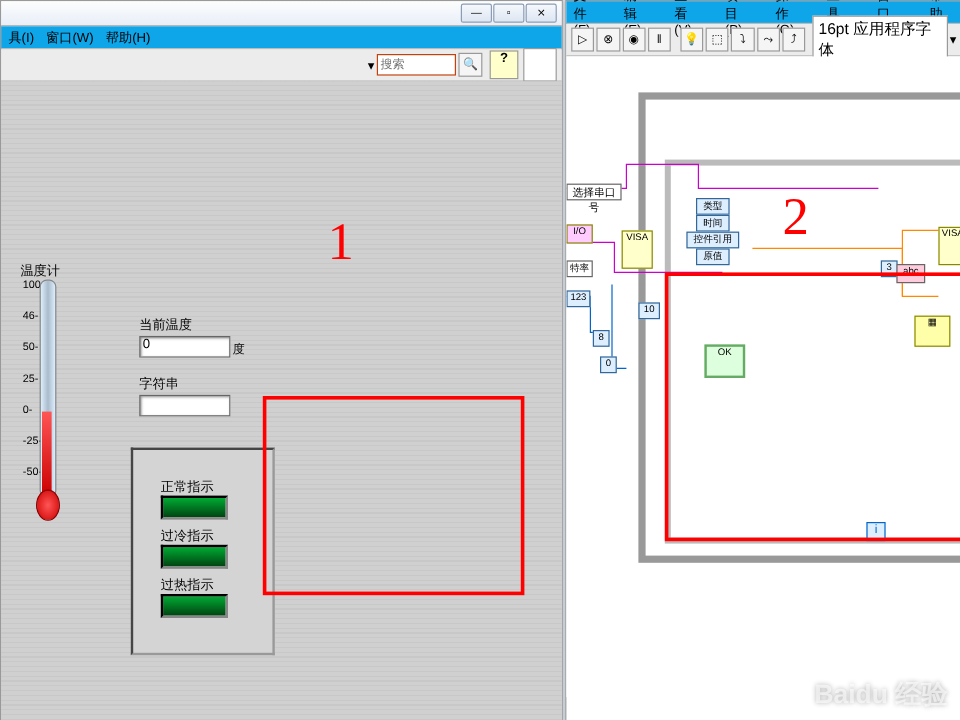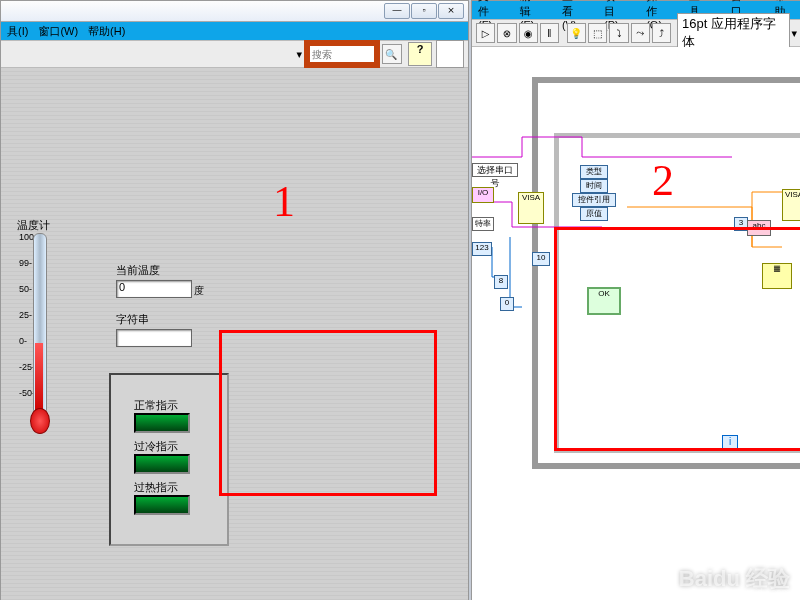--- a/index.html
+++ b/index.html
@@ -7,21 +7,21 @@
 .left{left:0;top:0;width:467px;height:600px;background:#e6e6e6}
 .right{left:471px;top:0;width:329px;height:600px}
 .titlebar{height:20px;background:linear-gradient(#fdfdfd,#e8eef8);border-bottom:1px solid #aaa;display:flex;align-items:center;padding:0 4px;font-size:11px}
 .winctl{margin-left:auto;display:flex;gap:1px}
 .wbtn{width:24px;height:14px;border:1px solid #8a9db5;background:linear-gradient(#f5f8fc,#dde6f2);text-align:center;font-size:9px;line-height:12px;cursor:pointer;border-radius:2px}
 .menu{height:18px;border-bottom:1px solid #bbb;display:flex;align-items:center;padding:0 6px;font-size:11px;gap:10px;background:#0ea5e9}
 .menu span{cursor:pointer}
 .toolbar{height:26px;border-bottom:1px solid #bbb;display:flex;align-items:center;padding:0 4px;gap:2px;background:#ececec}
 .tbtn{width:18px;height:18px;border:1px solid #999;background:#f5f5f5;cursor:pointer;display:inline-flex;align-items:center;justify-content:center;font-size:10px}
 .search{margin-left:auto;display:flex;align-items:center;gap:2px}
-.search input{width:60px;height:14px;font-size:10px;border:6px solid #c2410c}
+.search input{width:60px;height:14px;font-size:10px;border:1px solid #c2410c}
 .help{width:22px;height:22px;border:1px solid #999;background:#ffffcc;text-align:center;font-weight:bold;cursor:pointer;margin-left:4px}
 .panel{position:relative;width:100%;height:556px;background:#ccc;background-image:repeating-linear-gradient(0deg,#c8c8c8 0,#c8c8c8 1px,#d0d0d0 1px,#d0d0d0 4px),repeating-linear-gradient(90deg,#c8c8c8 0,#c8c8c8 1px,#d0d0d0 1px,#d0d0d0 4px)}
 .thermo-lbl{position:absolute;left:16px;top:150px;font-size:11px}
 .thermo{position:absolute;left:18px;top:165px;width:28px;height:210px}
 .thermo .tube{position:absolute;left:14px;top:0;width:12px;height:180px;background:linear-gradient(90deg,#def,#abc,#def);border:1px solid #888;border-radius:6px}
 .thermo .bulb{position:absolute;left:11px;top:175px;width:18px;height:24px;border-radius:50%;background:radial-gradient(#f55,#c00);border:1px solid #800}
 .thermo .fill{position:absolute;left:16px;bottom:30px;width:8px;height:70px;background:linear-gradient(#f55,#c00)}
 .scale{position:absolute;left:0;top:0;font-size:9px;line-height:1}
 .scale div{height:26px}
 .field-grp{position:absolute;left:115px;top:195px}
@@ -69,21 +69,21 @@
       <span class="tbtn">🔍</span>
       <div class="help">?</div>
       <div style="width:26px;height:26px;border:1px solid #999;background:#fff;margin-left:2px"></div>
     </div>
   </div>
   <div class="panel">
     <div class="thermo-lbl">温度计</div>
     <div class="thermo">
       <div class="scale">
         <div>100-</div>
-          <div>99-</div>
+          <div>46-</div>
           <div>50-</div>
           <div>25-</div>
           <div>0-</div>
           <div>-25-</div>
           <div>-50-</div>
       </div>
       <div class="tube"></div>
         <div class="fill"></div>
         <div class="bulb"></div>
     </div>
@@ -145,21 +145,21 @@
     <div class="grey-frame" style="left:82px;top:86px;width:400px;height:310px;border-color:#bbb;border-width:5px"></div>
     <svg style="position:absolute;left:0;top:0;width:330px;height:450px;pointer-events:none">
       <path class="wire-mag" d="M0,110 L50,110 L50,90 L110,90 L110,110 L260,110"></path>
       <path class="wire-mag" d="M0,155 L40,155 L40,180 L130,180"></path>
       <path class="wire-blu" d="M0,200 L20,200 L20,230 L35,230"></path>
       <path class="wire-blu" d="M38,190 L38,260 L50,260"></path>
       <path class="wire-org" d="M155,160 L280,160 L280,200 L310,200"></path>
       <path class="wire-org" d="M280,200 L280,145 L320,145"></path>
     </svg>
 
-    <div class="node" style="left:0;top:116px;width:44px;height:12px;font-size:9px">选择串口号</div>
+    <div class="node" style="left:0;top:106px;width:44px;height:12px;font-size:9px">选择串口号</div>
     <div class="node blue-n" style="left:108px;top:118px;width:26px;height:12px">类型</div>
     <div class="node blue-n" style="left:108px;top:132px;width:26px;height:12px">时间</div>
     <div class="node blue-n" style="left:100px;top:146px;width:42px;height:12px">控件引用</div>
     <div class="node blue-n" style="left:108px;top:160px;width:26px;height:12px">原值</div>
     <div class="node" style="left:0;top:170px;width:20px;height:12px">特率</div>
     <div class="node yel-n" style="left:0;top:140px;width:20px;height:14px;background:#fcf">I/O</div>
     <div class="node yel-n" style="left:46px;top:145px;width:24px;height:30px">VISA</div>
     <div class="node blue-n" style="left:0;top:195px;width:18px;height:12px">123</div>
     <div class="node blue-n" style="left:22px;top:228px;width:12px;height:12px">8</div>
     <div class="node blue-n" style="left:28px;top:250px;width:12px;height:12px">0</div>

